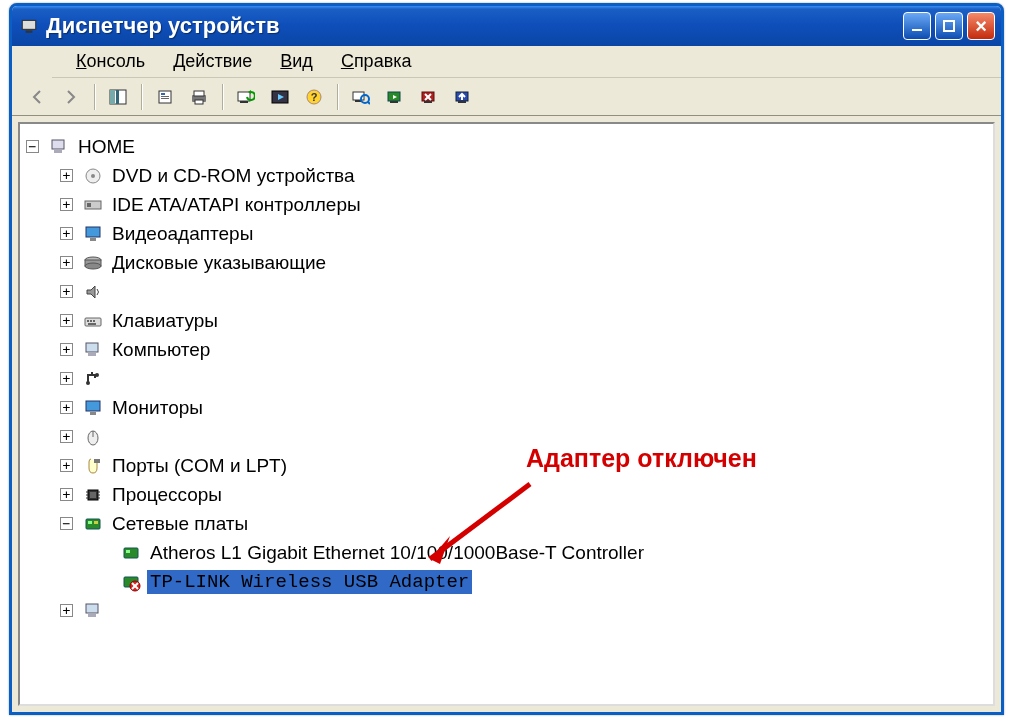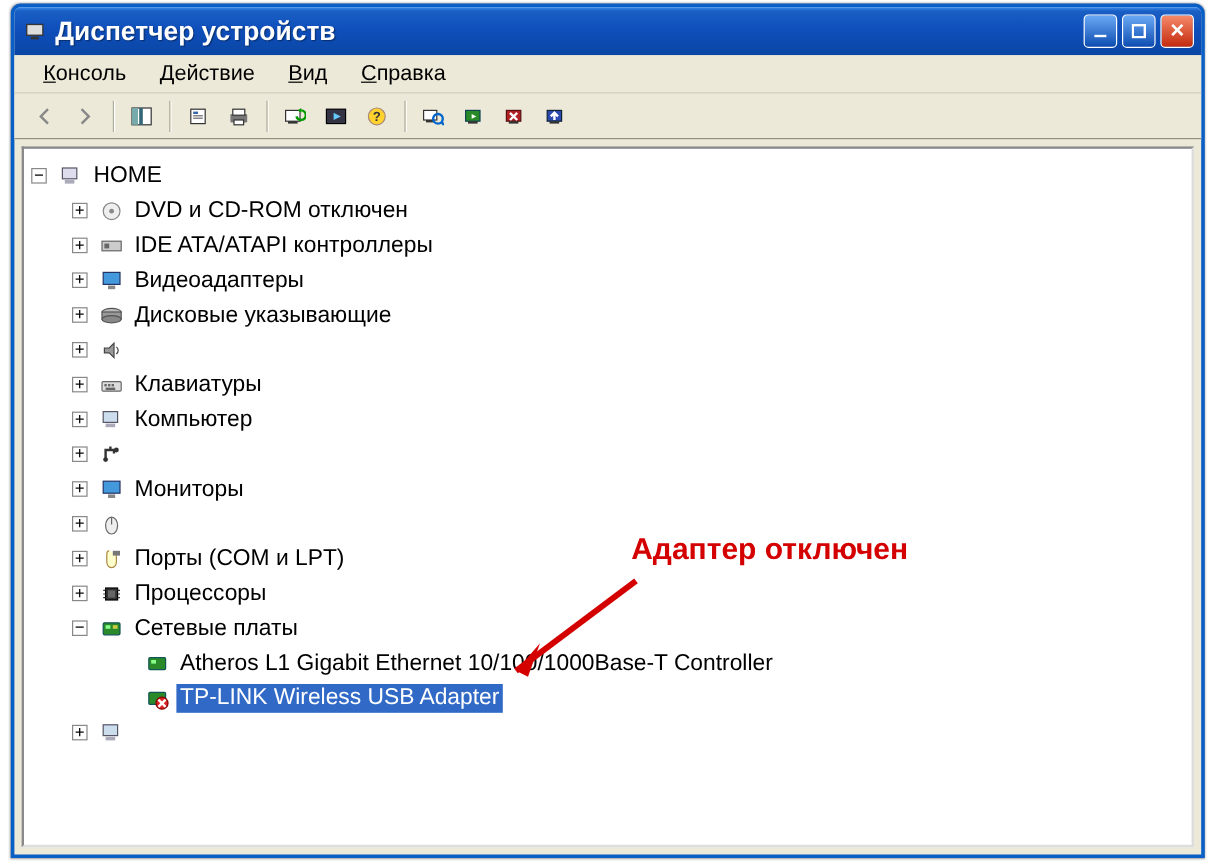--- a/index.html
+++ b/index.html
@@ -24,21 +24,21 @@
     width: 28px; height: 28px; margin-left: 4px; border-radius: 4px;
     display: flex; align-items: center; justify-content: center;
     border: 1px solid #fff; font-weight: bold; font-size: 16px; color: #fff;
   }
   .winbtn.blue { background: linear-gradient(to bottom,#6aa9f5,#0d4db1); }
   .winbtn.red  { background: linear-gradient(to bottom,#f58a6a,#c32a0d); font-size: 20px; }
 
   
   .menubar {
     height: 32px; background: #ece9d8; display: flex; align-items: center;
-    padding: 10px 10px; border-bottom: 1px solid #cac7b6;
+    padding: 10px 10px; border-bottom: 1px solid #cac7b6; margin-left: 40px;
   }
   .menuitem { font-size: 18px; padding: 2px 14px; cursor: default; }
   .menuitem u { text-decoration: underline; }
 
   
   .toolbar {
     height: 38px; background: #ece9d8; display: flex; align-items: center;
     padding: 0 8px; border-bottom: 1px solid #918f7f;
   }
   .tbtn { width: 26px; height: 26px; margin: 0 4px; display:flex; align-items:center; justify-content:center; }
@@ -53,21 +53,21 @@
   .node { display: flex; align-items: center; height: 29px; font-size: 19px; white-space: nowrap; }
   .exp {
     width: 13px; height: 13px; border: 1px solid #888; background: #fff;
     display: inline-flex; align-items: center; justify-content: center;
     font-size: 13px; line-height: 1; font-family: monospace; color: #000;
     margin-right: 10px;
   }
   .exp.blank { visibility: hidden; }
   .nicon { width: 20px; height: 20px; margin-right: 6px; display:inline-flex; align-items:center; justify-content:center; }
   .nlabel { padding: 1px 3px; }
-  .nlabel.selected { background: #3169c6; color: #ffffff; }
+  .nlabel.selected { background: #3169c6; color: #000000; font-family: Liberation Mono, monospace; }
   .ind0 { padding-left: 0; }
   .ind1 { padding-left: 34px; }
   .ind2 { padding-left: 72px; }
 
   
   .annot-text {
     position: absolute; color: #d40000; font-size: 25px; font-weight: bold;
     left: 506px; top: 320px;
   }
   .annot-arrow { position: absolute; left: 390px; top: 350px; pointer-events: none; }
@@ -207,21 +207,21 @@
           <span class="nlabel">HOME</span>
         </div>
         <div class="node ind1">
           <span class="exp">+</span>
           <span class="nicon">
             <svg viewBox="0 0 20 20" width="20" height="20">
               <circle cx="10" cy="10" r="7" fill="#eee" stroke="#888"></circle>
               <circle cx="10" cy="10" r="2" fill="#888"></circle>
             </svg>
           </span>
-          <span class="nlabel">DVD и CD-ROM отключен</span>
+          <span class="nlabel">DVD и CD-ROM устройства</span>
         </div>
         <div class="node ind1">
           <span class="exp">+</span>
           <span class="nicon">
             <svg viewBox="0 0 20 20" width="20" height="20">
               <rect x="2" y="6" width="16" height="8" fill="#ccc" stroke="#666"></rect>
               <rect x="4" y="8" width="4" height="4" fill="#666"></rect>
             </svg>
           </span>
           <span class="nlabel">IDE ATA/ATAPI контроллеры</span>

